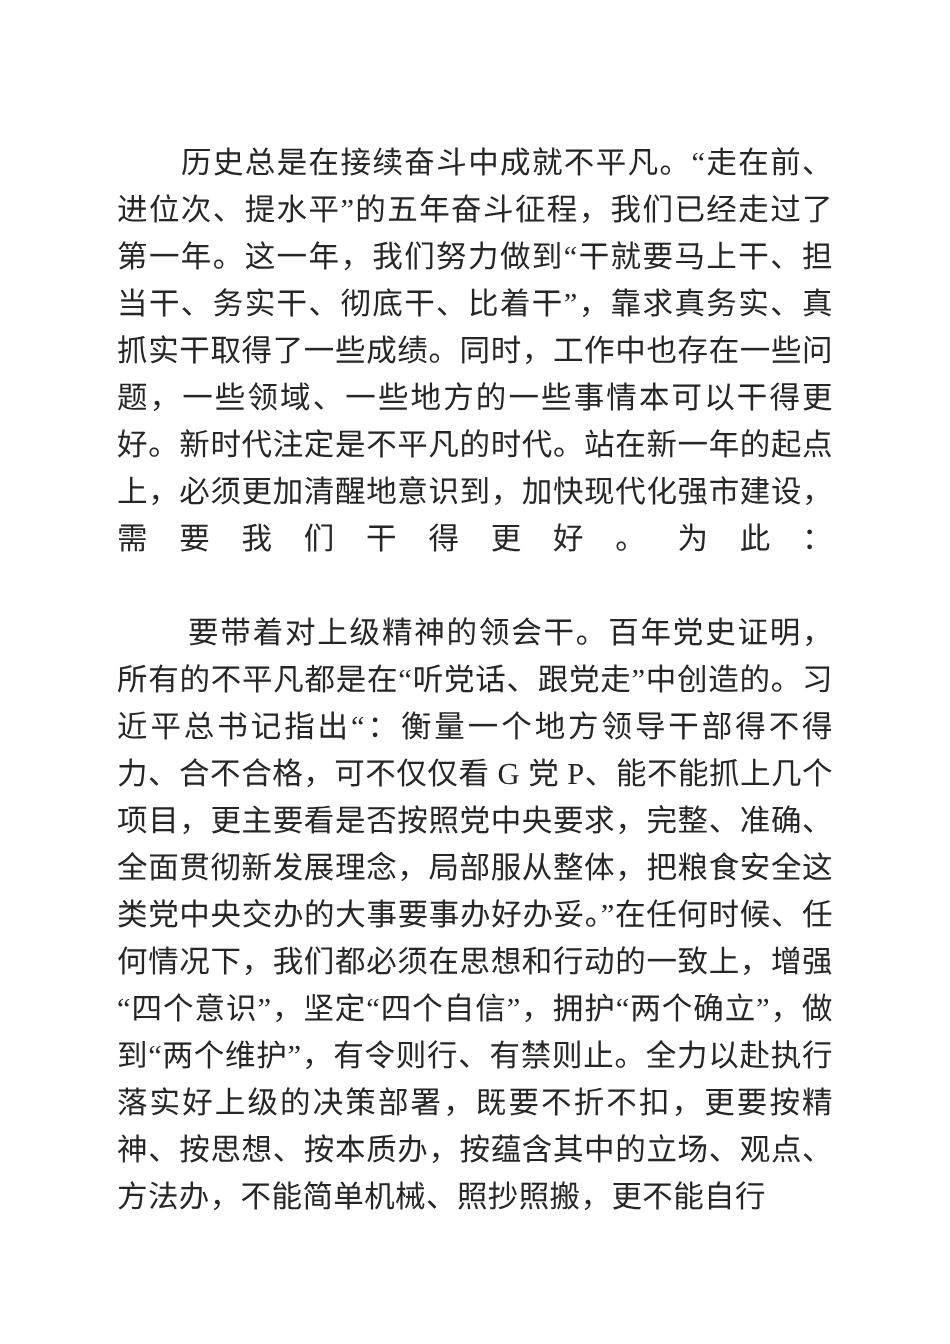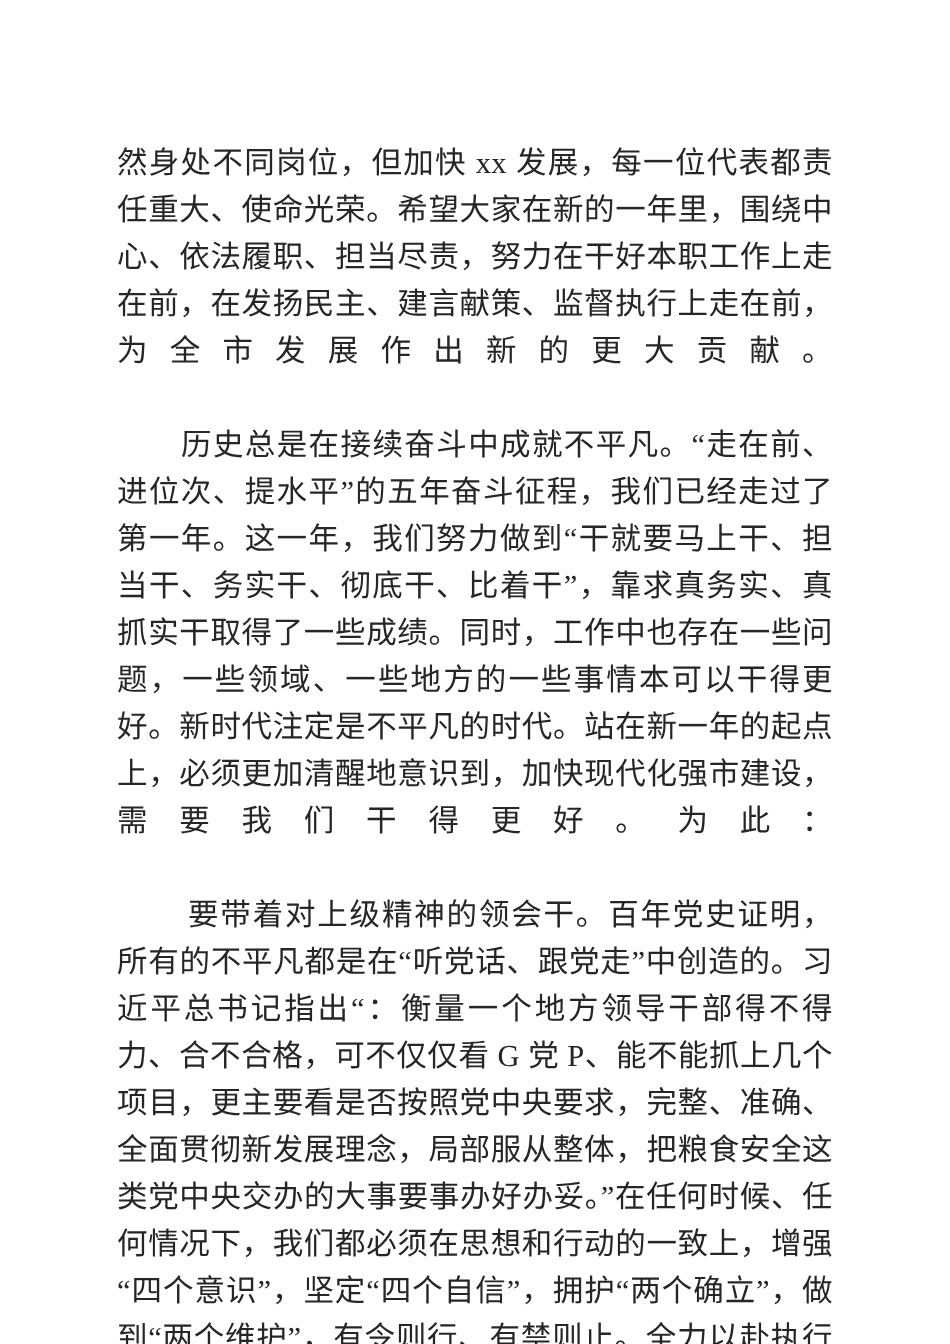--- a/index.html
+++ b/index.html
@@ -67,21 +67,20 @@
     content: none;
   }
 </style>
 </head>
 <body>
 
 <div class="page">
 
   <div class="text-block">
 
-    <p class="para continuation">然身处不同岗位，但加快 xx 发展，每一位代表都责任重大、使命光荣。希望大家在新的一年里，围绕中心、依法履职、担当尽责，努力在干好本职工作上走在前，在发扬民主、建言献策、监督执行上走在前，为全市发展作出新的更大贡献。</p>
 
     <p class="para indent-2">历史总是在接续奋斗中成就不平凡。“走在前、进位次、提水平”的五年奋斗征程，我们已经走过了第一年。这一年，我们努力做到“干就要马上干、担当干、务实干、彻底干、比着干”，靠求真务实、真抓实干取得了一些成绩。同时，工作中也存在一些问题，一些领域、一些地方的一些事情本可以干得更好。新时代注定是不平凡的时代。站在新一年的起点上，必须更加清醒地意识到，加快现代化强市建设，需要我们干得更好。为此：</p>
 
     <p class="para indent-2plus no-stretch">要带着对上级精神的领会干。百年党史证明，所有的不平凡都是在“听党话、跟党走”中创造的。习近平总书记指出“：衡量一个地方领导干部得不得力、合不合格，可不仅仅看 G 党 P、能不能抓上几个项目，更主要看是否按照党中央要求，完整、准确、全面贯彻新发展理念，局部服从整体，把粮食安全这类党中央交办的大事要事办好办妥。”在任何时候、任何情况下，我们都必须在思想和行动的一致上，增强“四个意识”，坚定“四个自信”，拥护“两个确立”，做到“两个维护”，有令则行、有禁则止。全力以赴执行落实好上级的决策部署，既要不折不扣，更要按精神、按思想、按本质办，按蕴含其中的立场、观点、方法办，不能简单机械、照抄照搬，更不能自行</p>
 
   </div>
 
 </div>
 
 </body></html>

